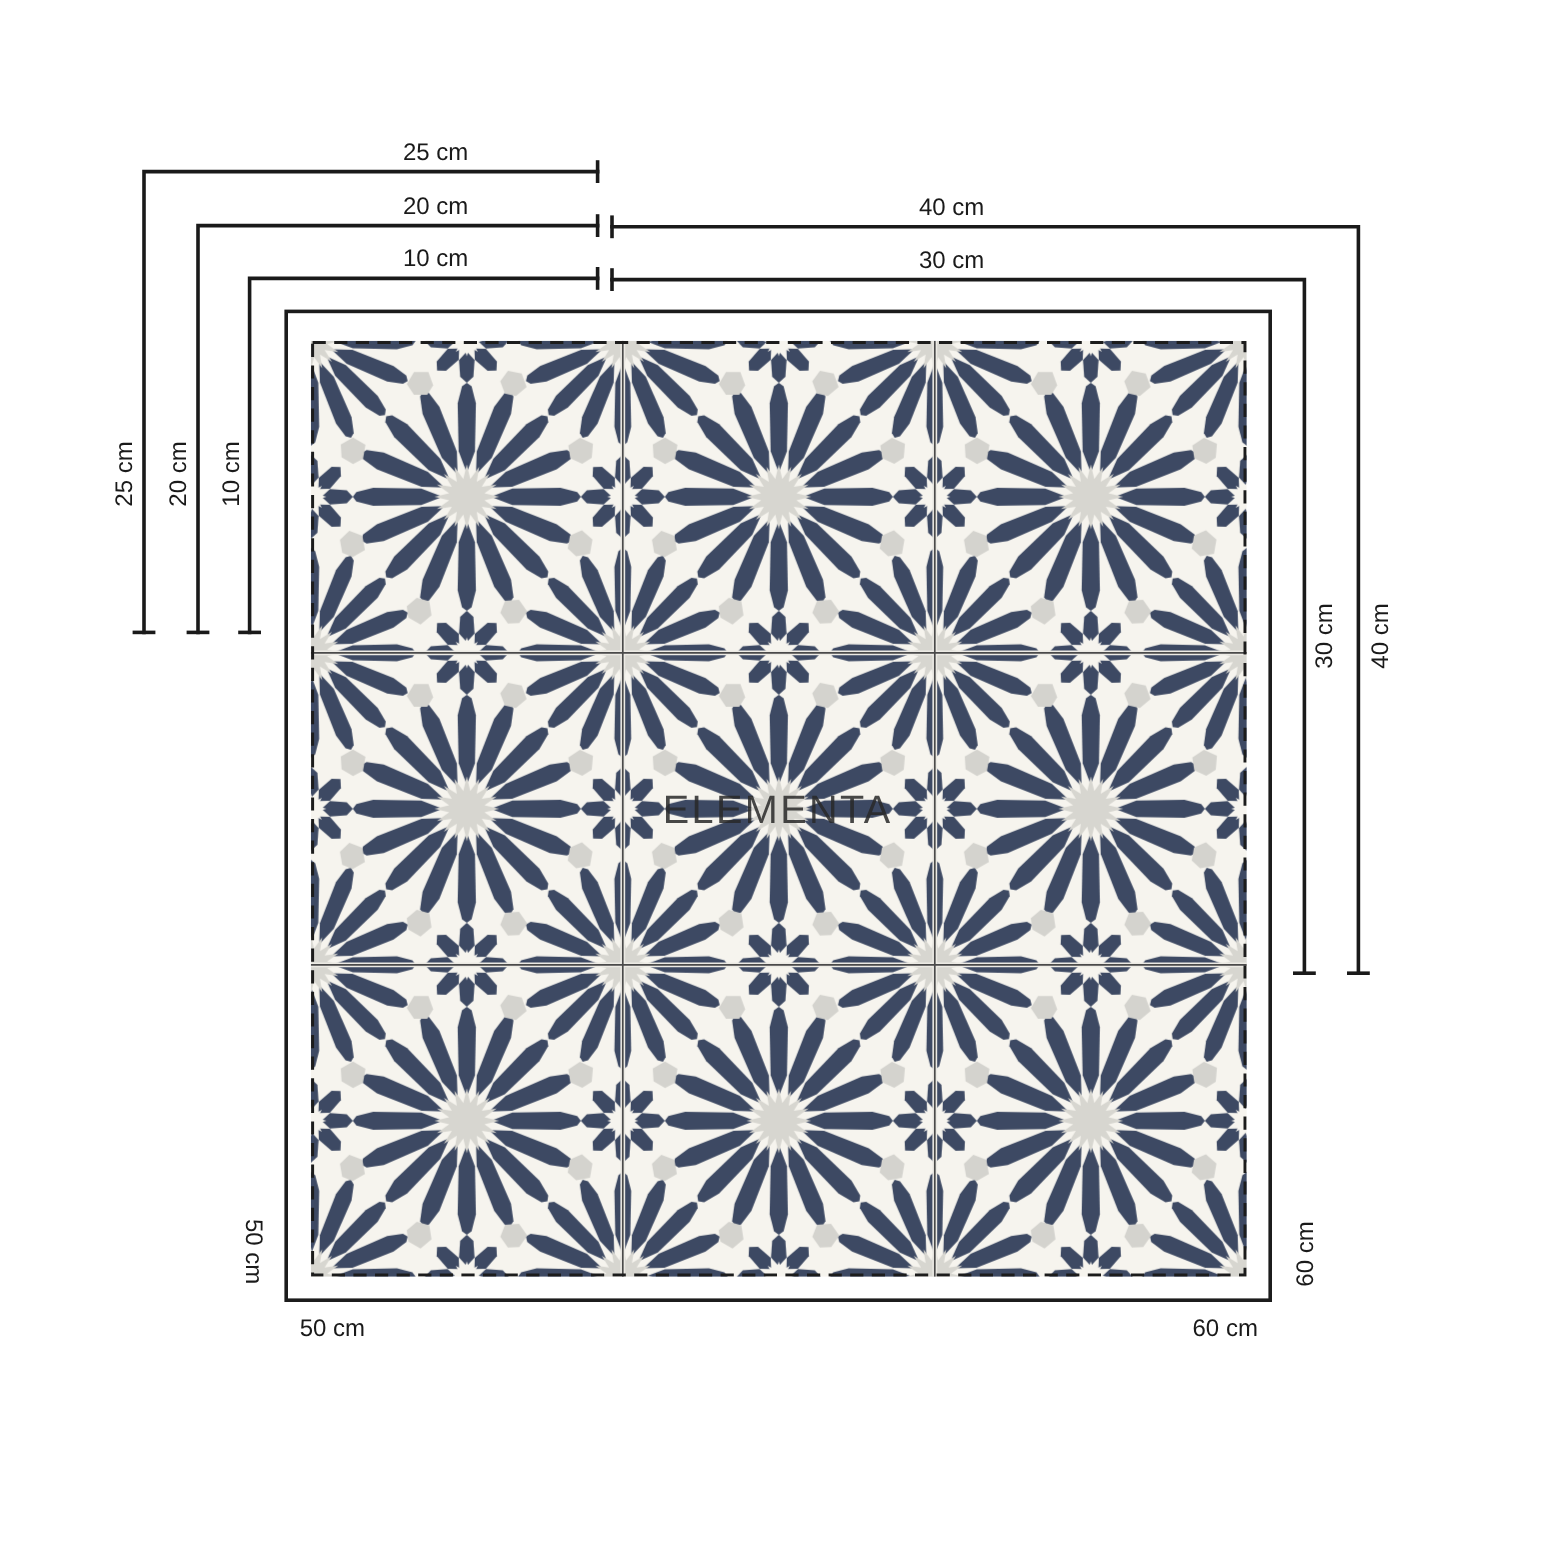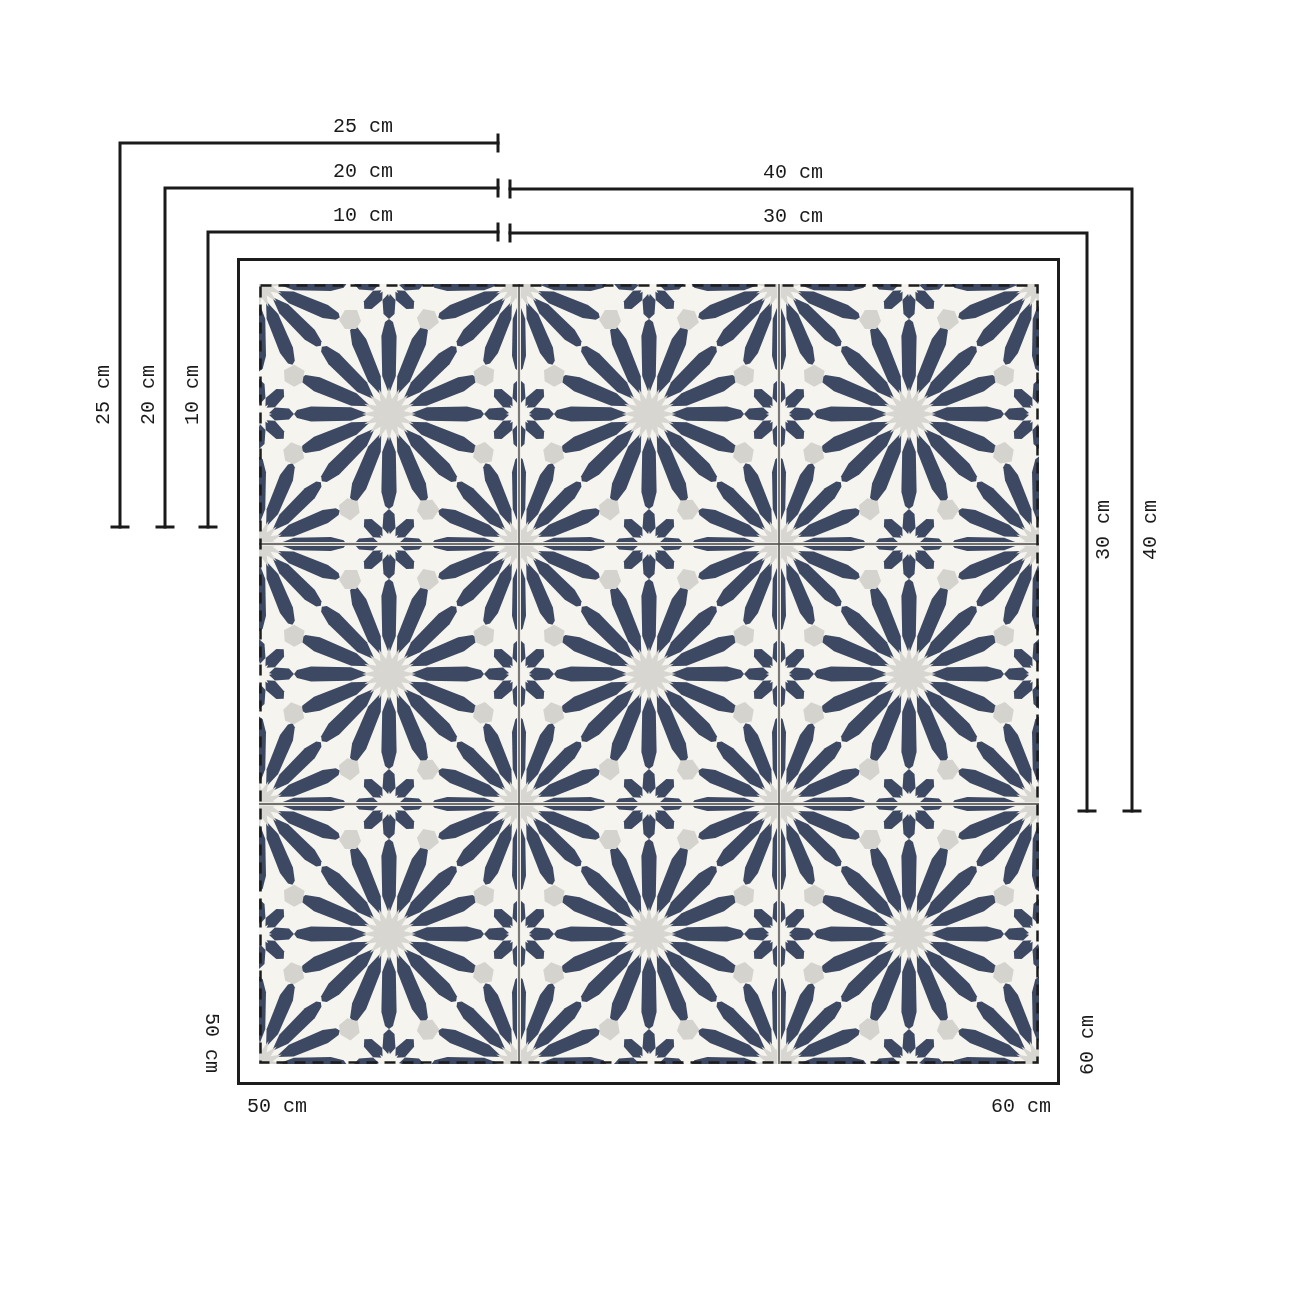--- a/index.html
+++ b/index.html
@@ -1,18 +1,18 @@
 <!DOCTYPE html>
 <html style="--navy: #3d4963; --tile-bg: #f6f4ee; --accent-gray: #d4d3ce; --core-gray: #d7d6d0;"><head>
 <meta charset="utf-8">
 <style>
   html,body{margin:0;padding:0;background:#ffffff;}
   .canvas{
     position:relative;width:1291px;height:1291px;background:#ffffff;overflow:hidden;
-    font-family:Liberation Mono, monospace;
+    font-family:Liberation Sans, sans-serif;
   }
   svg.dims{position:absolute;left:0;top:0;}
   .dim-label{
     position:absolute;font-size:20px;color:#1a1a1a;white-space:nowrap;
     transform:translate(-50%,-50%);line-height:22px;
   }
   .dim-label.rot-ccw{transform:translate(-50%,-50%) rotate(-90deg);}
   .dim-label.rot-cw{transform:translate(-50%,-50%) rotate(90deg);}
   .frame{
     position:absolute;left:237px;top:258px;width:823px;height:827px;
@@ -144,14 +144,15 @@
     <rect width="780" height="780" fill="url(#tilePat)"></rect>
 
     <g>
       <path d="M260 0 V780 M520 0 V780 M0 260 H780 M0 520 H780" stroke="#eceae4" stroke-width="4" fill="none"></path>
       <path d="M260 0 V780 M520 0 V780 M0 260 H780 M0 520 H780" stroke="#4a4a4a" stroke-width="1.4" fill="none"></path>
     </g>
 
     <rect x="1.5" y="1.5" width="777" height="777" fill="none" stroke="#1c1c1c" stroke-width="2.5" stroke-dasharray="11 7"></rect>
   </svg>
 
+  <div class="watermark">ELEMENTA</div>
 
 </div>
 
 </body></html>

